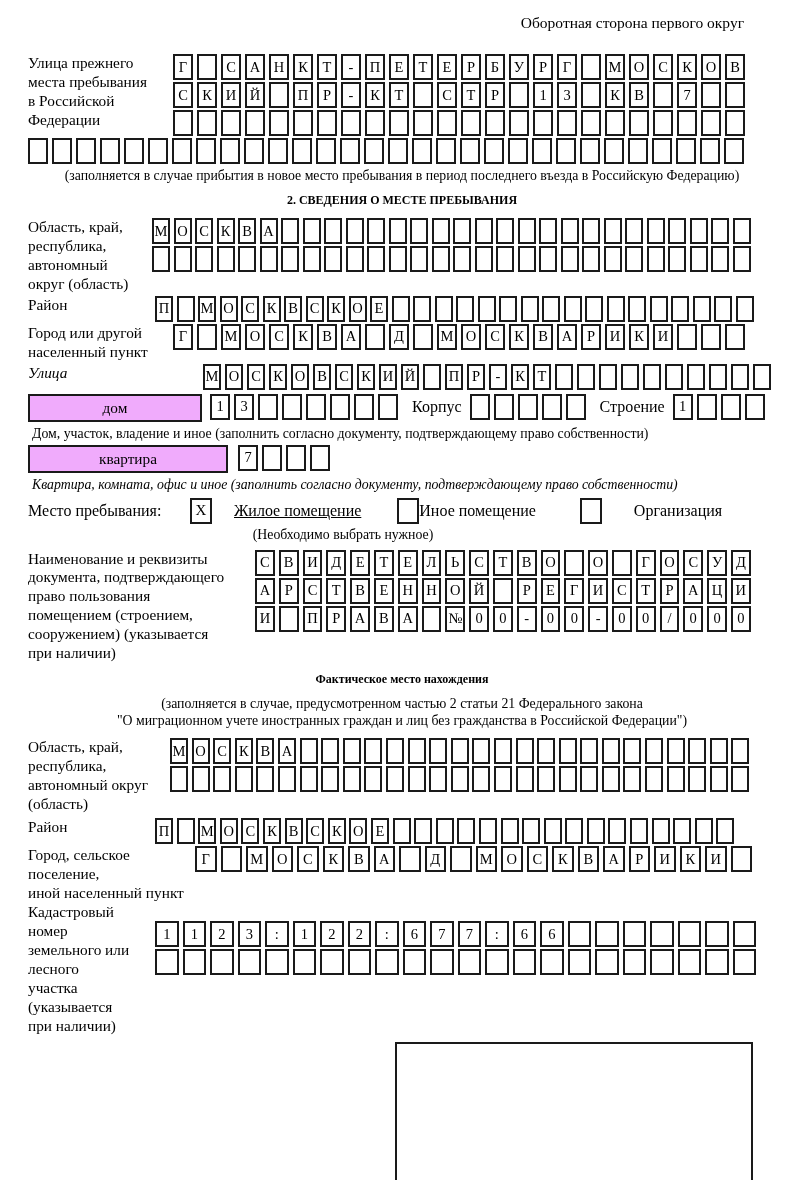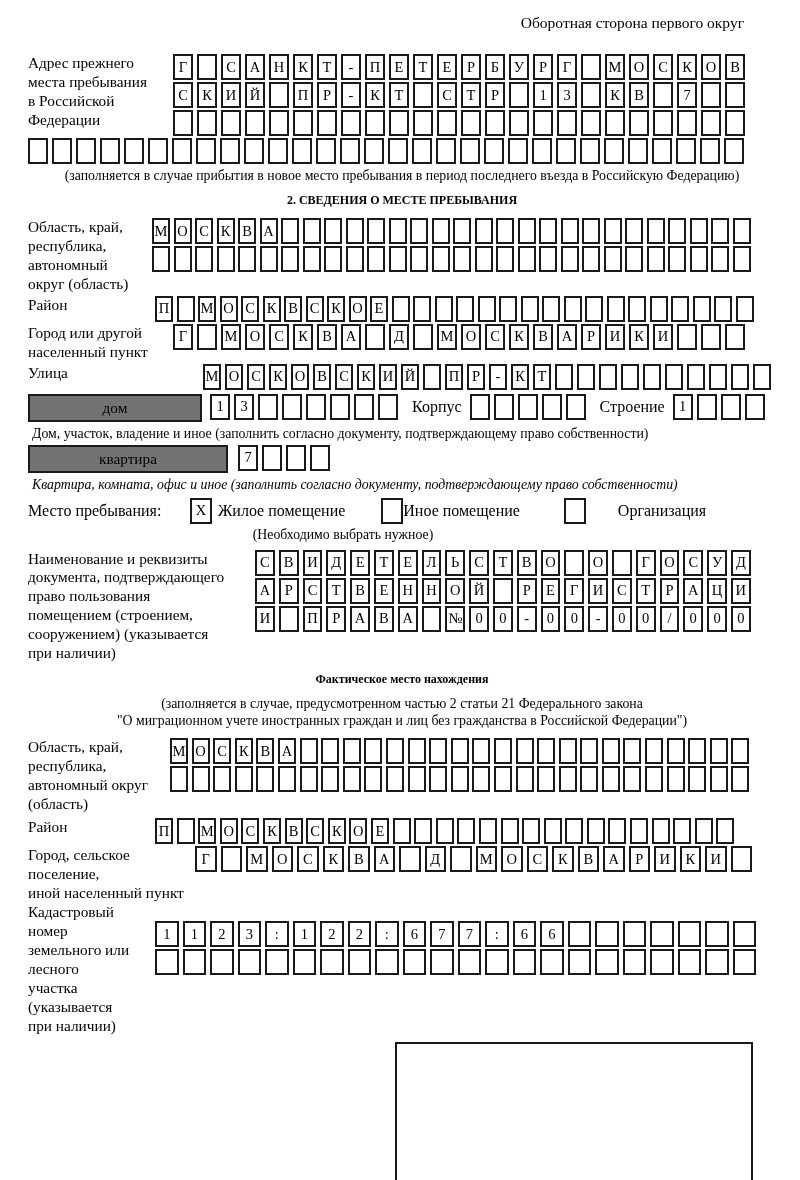--- a/index.html
+++ b/index.html
@@ -17,35 +17,35 @@
         margin-right:var(--gap,4px);display:flex;align-items:center;justify-content:center;
         font-size:14.5px;line-height:1;background:#fff;}
   .p24{--bw:20px;--gap:4px;}
   .p215{--bw:18px;--gap:3.5px;}
   .p216{--bw:18px;--gap:3.6px;}
   .p22{--bw:18px;--gap:4px;}
   .p238{--bw:19.8px;--gap:4px;}
   .p255{--bw:21.5px;--gap:4px;}
   .p275{--bw:23.5px;--gap:4px;}
   .widebox{box-sizing:border-box;border:2px solid #1a1a1a;height:28px;display:flex;align-items:center;
-           justify-content:center;font-size:15.3px;flex:none;background:#737373;}
+           justify-content:center;font-size:15.3px;flex:none;background:#f0abfc;}
   .cb{box-sizing:border-box;width:22px;height:26px;border:2px solid #1a1a1a;display:flex;align-items:center;
       justify-content:center;font-size:15px;flex:none;background:#fff;}
   .opt-label{font-size:16px;line-height:26px;}
   .stamp-box{box-sizing:border-box;border:2px solid #1a1a1a;width:358px;height:176px;margin-left:367px;margin-top:6px;background:#fff;}
 </style>
 </head>
 <body>
 
 <div class="page">
 
   <div class="hdr">Оборотная сторона первого округ</div>
 
   <div class="flexrow">
-    <div class="lbl" style="width:145px;">Адрес прежнего
+    <div class="lbl" style="width:145px;">Улица прежнего
 места пребывания
 в Российской
 Федерации</div>
     <div class="cellrows">
       <div class="cells p24">
           <span class="cell">Г</span>
           <span class="cell"></span>
           <span class="cell">С</span>
           <span class="cell">А</span>
           <span class="cell">Н</span>
@@ -287,21 +287,21 @@
         <span class="cell">И</span>
         <span class="cell">К</span>
         <span class="cell">И</span>
         <span class="cell"></span>
         <span class="cell"></span>
         <span class="cell"></span>
       </div>
   </div>
 
   <div class="flexrow" style="margin-top:2px;">
-    <div class="lbl" style="width:175px;">Улица</div>
+    <div class="lbl" style="width:175px;font-style:italic;">Улица</div>
     <div class="cells p22">
         <span class="cell">М</span>
         <span class="cell">О</span>
         <span class="cell">С</span>
         <span class="cell">К</span>
         <span class="cell">О</span>
         <span class="cell">В</span>
         <span class="cell">С</span>
         <span class="cell">К</span>
         <span class="cell">И</span>
@@ -362,21 +362,21 @@
         <span class="cell"></span>
         <span class="cell"></span>
         <span class="cell"></span>
       </div>
   </div>
   <div class="note" style="margin:3px 0 4px 4px;font-style:italic;">Квартира, комната, офис и иное (заполнить согласно документу, подтверждающему право собственности)</div>
 
   <div class="flexrow">
     <div class="opt-label" style="width:162px;">Место пребывания:</div>
     <div class="cb">X</div>
-    <div class="opt-label" style="margin-left:6px;">Жилое помещение</div>
+    <div class="opt-label" style="margin-left:22px;text-decoration:underline;">Жилое помещение</div>
     <div class="cb" style="margin-left:36px;"></div>
     <div class="opt-label" style="">Иное помещение</div>
     <div class="cb" style="margin-left:44px;"></div>
     <div class="opt-label" style="margin-left:32px;">Организация</div>
   </div>
   <div class="note" style="margin-left:150px;width:330px;text-align:center;margin-top:2px;margin-bottom:6px;">(Необходимо выбрать нужное)</div>
 
   <div class="flexrow" style="min-height:118px;">
     <div class="lbl" style="width:227px;">Наименование и реквизиты
 документа, подтверждающего

